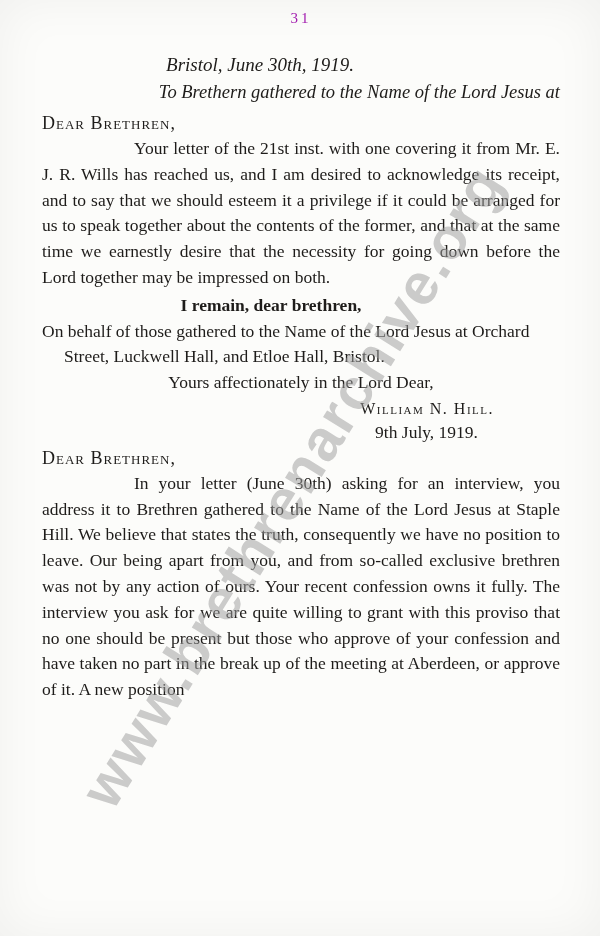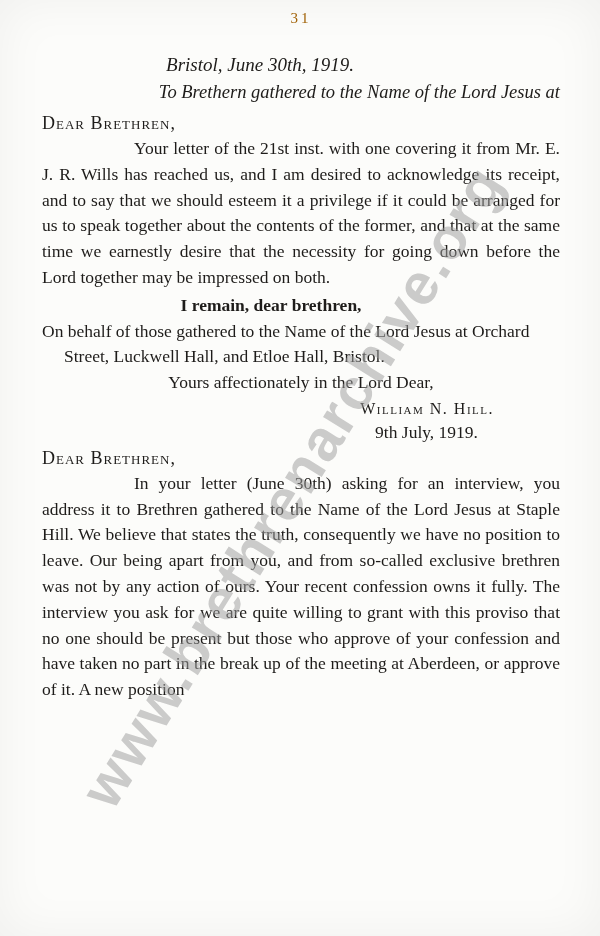--- a/index.html
+++ b/index.html
@@ -20,21 +20,21 @@
   }
   .inner {
     position: relative;
     padding: 10px 40px 0 42px;
     z-index: 1;
   }
   .page-number {
     text-align: center;
     font-size: 15px;
     letter-spacing: 3px;
-    color: #a16207;
+    color: #a21caf;
   }
   .dateline-1 {
     margin-top: 27px;
     text-align: center;
     padding-right: 82px;
     font-style: italic;
     font-size: 19px;
   }
   .address {
     margin-top: 3px;

